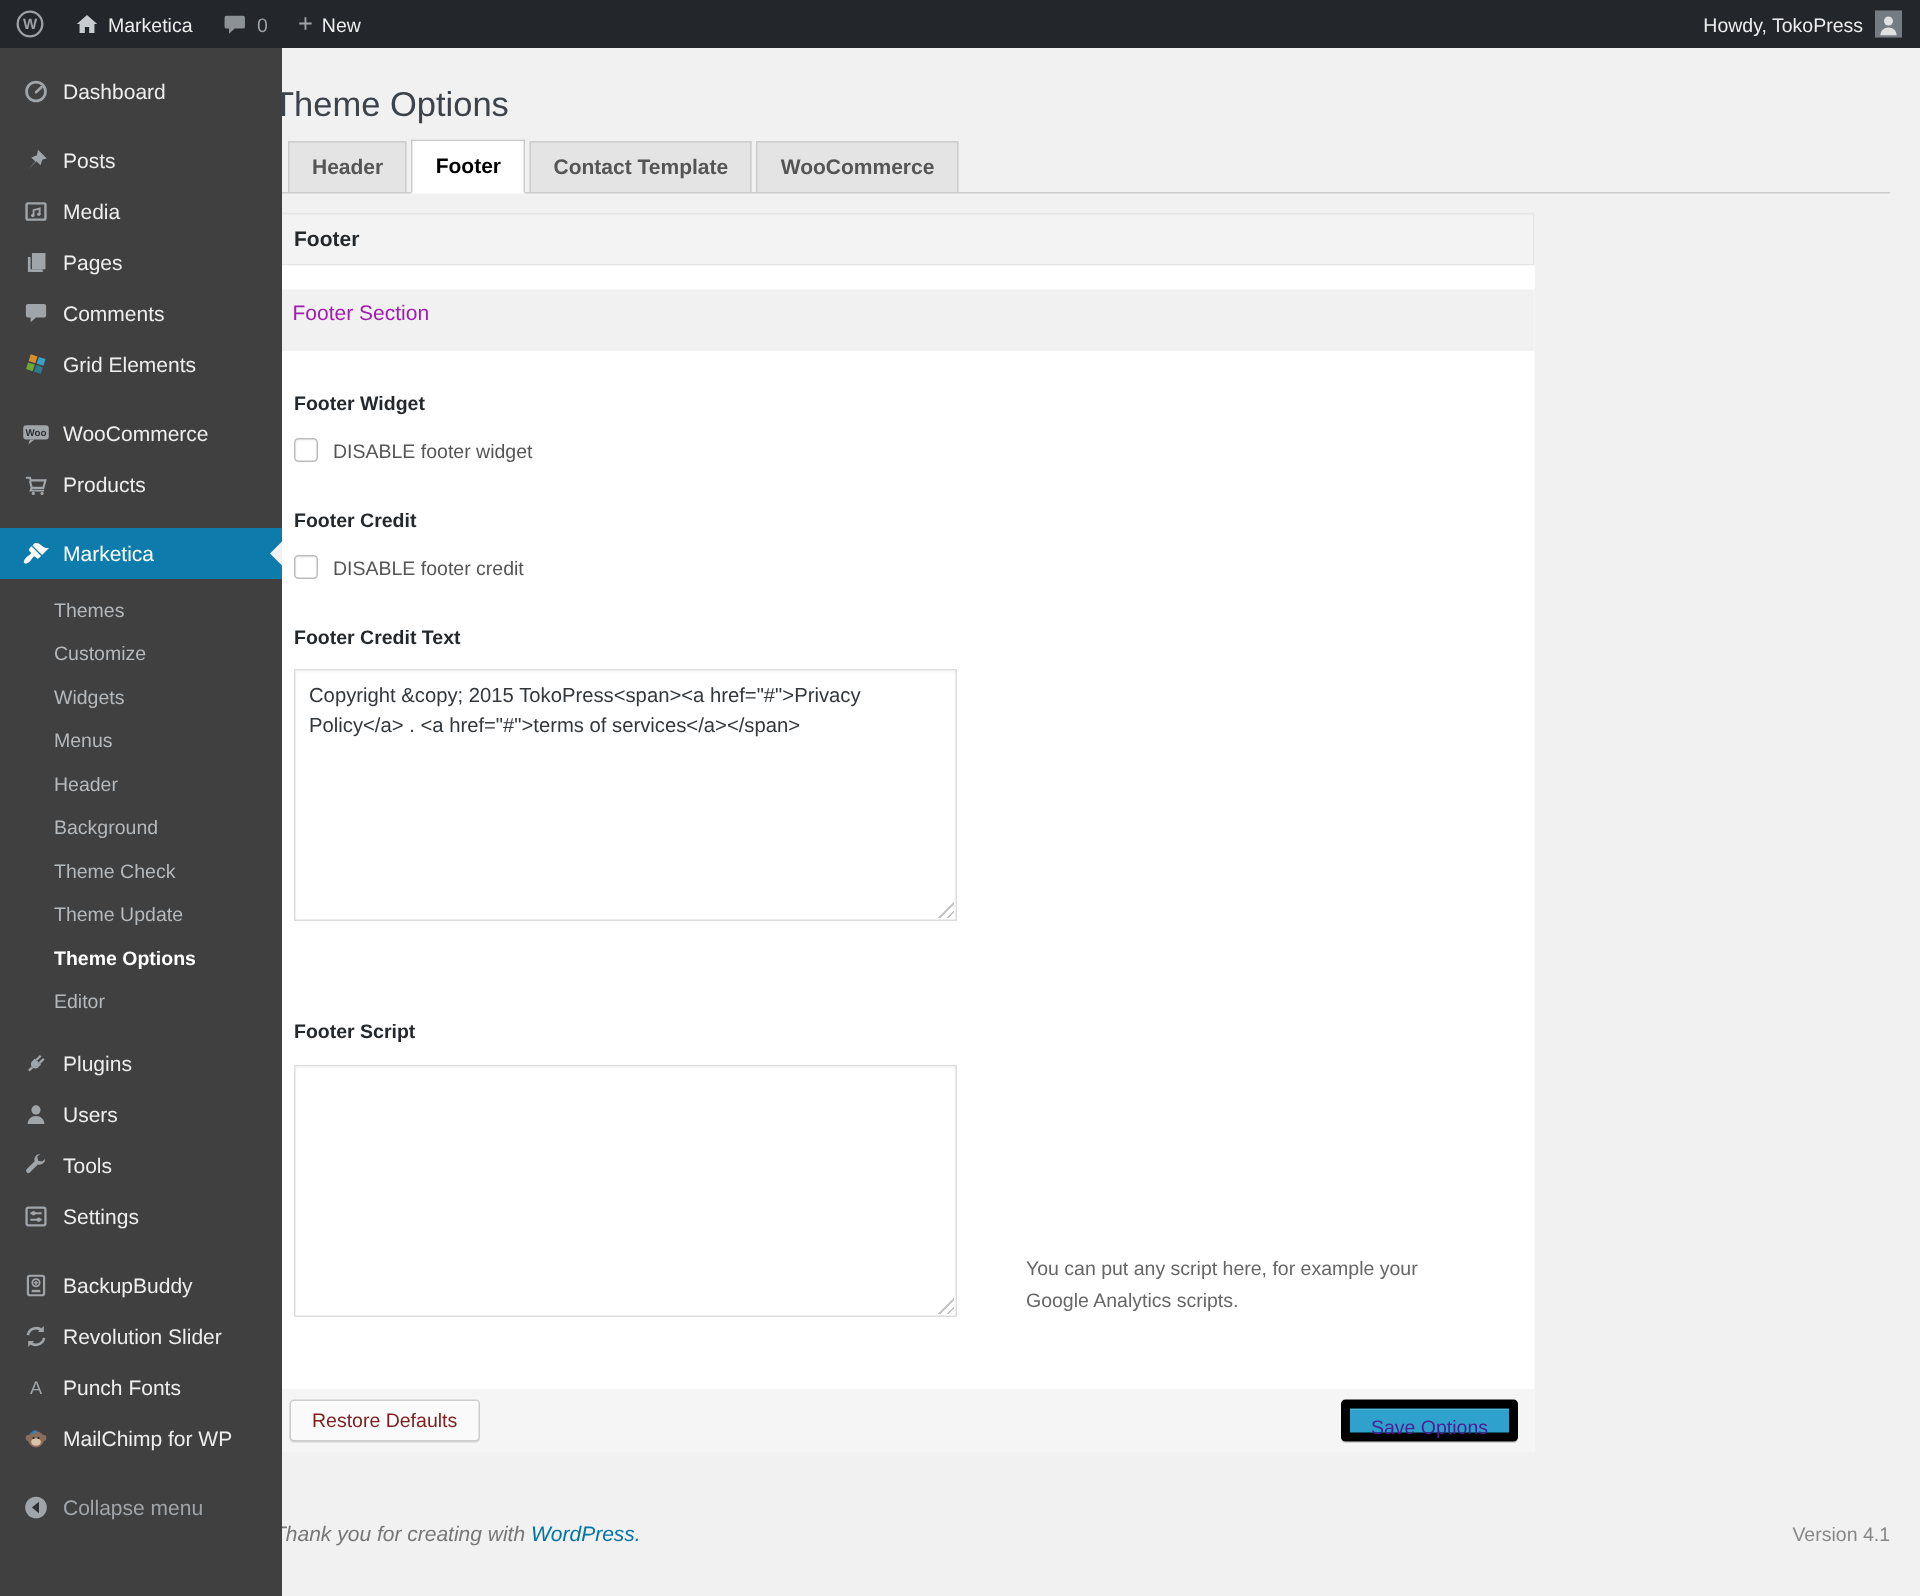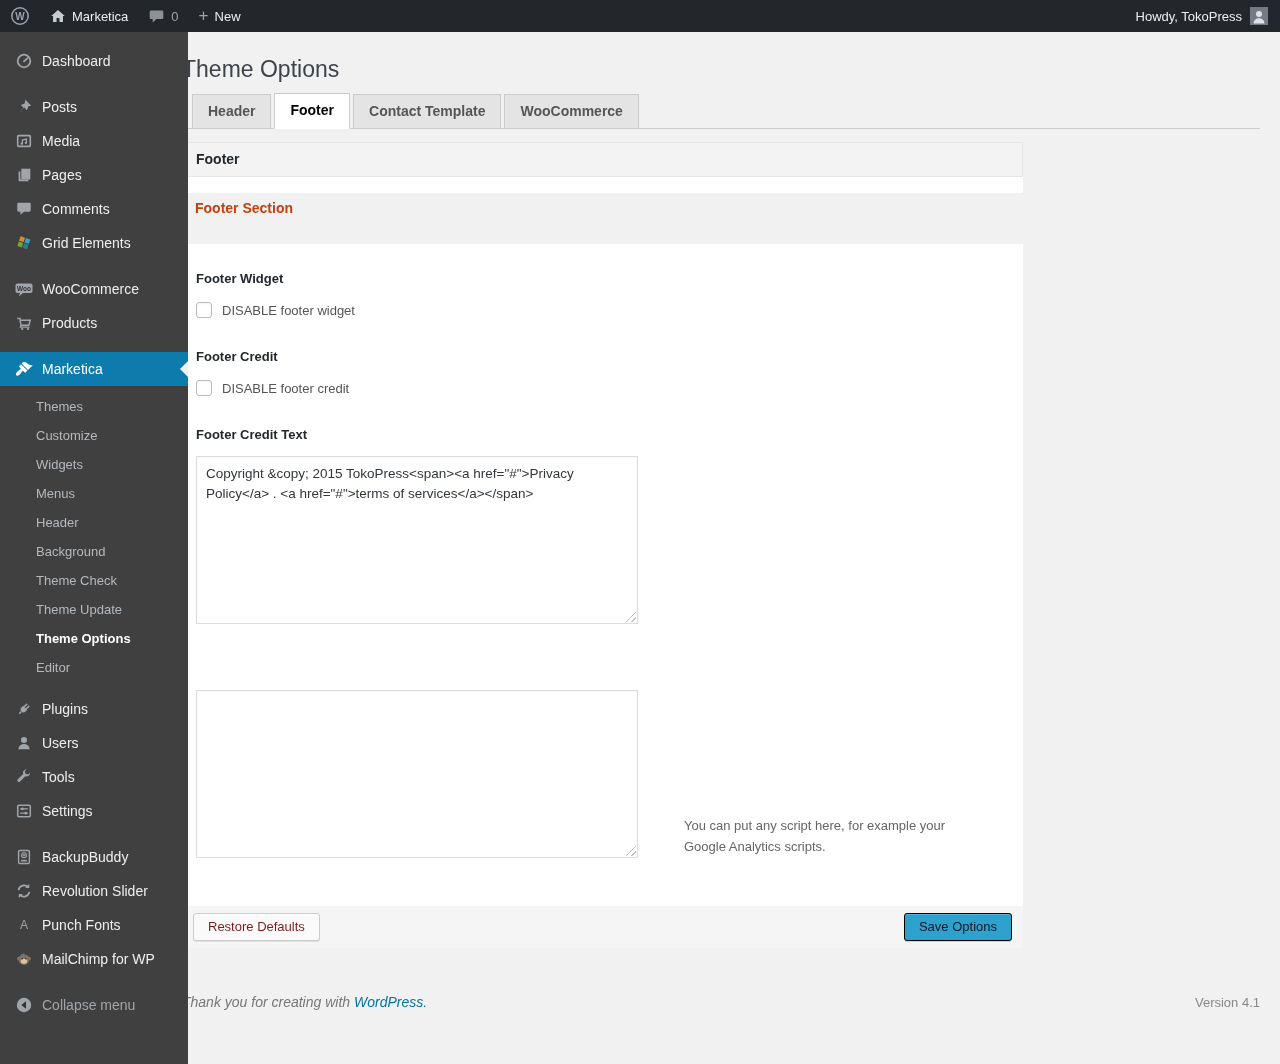--- a/index.html
+++ b/index.html
@@ -65,22 +65,22 @@
     border-bottom:1px solid #fff;
   }
   
   .panel { margin-top:13px; width:841px; background:#fff; }
   .box-title {
     background:#f3f3f3; border:1px solid #e5e5e5;
     padding:8px 13px; font-size:14px; font-weight:bold; color:#23282d; height:35px;
   }
   .panel-gap { height:16px; background:#fff; }
   .section-head {
-    background:#f1f1f1; padding:7px 13px; font-size:14px; font-weight:bold;
-    color:#c2410c; height:51px;
+    background:#f1f1f1; padding:7px 13px; font-size:14px; font-weight:normal;
+    color:#a21caf; height:41px;
   }
   .section-body { padding:27px 14px 40px 14px; }
   .section-body.scripts { padding:26px 14px 48px 14px; }
   .field-label { font-size:13px; font-weight:bold; color:#23282d; margin:0 0 16px 0; }
   .check-row { display:flex; align-items:center; gap:10px; margin:0 0 31px 0; cursor:pointer; }
   .check-row input[type=checkbox] {
     appearance:none; -webkit-appearance:none; width:16px; height:16px; margin:0;
     border:1px solid #bcbcbc; border-radius:3px; background:#fff; cursor:pointer;
     box-shadow:inset 0 1px 2px rgba(0,0,0,.05);
   }
@@ -106,21 +106,21 @@
   }
   .btn {
     font-family:"Liberation Sans", sans-serif; font-size:13px; line-height:16px;
     padding:5px 14px; border-radius:3px; cursor:pointer; height:28px;
   }
   .btn-secondary {
     background:#fafafa; border:1px solid #ccc; color:#7f1d1d;
     box-shadow:inset 0 1px 0 #fff, 0 1px 0 rgba(0,0,0,.08);
   }
   .btn-primary {
-    background:#2ea2cc; border:1px solid #000000; color:#0f172a;
+    background:#2ea2cc; border:6px solid #000000; color:#4c1d95;
     box-shadow:inset 0 1px 0 rgba(120,200,230,.5), 0 1px 0 rgba(0,0,0,.15);
   }
   
   .page-footer { display:flex; justify-content:space-between; align-items:baseline; margin:46px 0 0 0; padding-bottom:24px; }
   .thanks { font-style:italic; font-size:14px; color:#777; }
   .thanks a { color:#0074a2; text-decoration:none; font-style:italic; }
   .version { font-size:13px; color:#888; }
 </style>
 </head>
 <body>
@@ -398,20 +398,21 @@
       </label>
 
       <div class="field-label" style="margin-bottom:14px;">Footer Credit Text</div>
       <div class="ta-wrap">
         <textarea class="opt-ta" style="">Copyright &amp;copy; 2015 TokoPress&lt;span&gt;&lt;a href="#"&gt;Privacy Policy&lt;/a&gt; . &lt;a href="#"&gt;terms of services&lt;/a&gt;&lt;/span&gt;</textarea>
         <span class="grip"></span>
       </div>
     </div>
 
     <div class="section-body scripts">
+      <div class="field-label" style="margin-bottom:15px;">Footer Script</div>
       <div class="script-row">
         <div class="ta-wrap">
           <textarea class="opt-ta" style=""></textarea>
           <span class="grip"></span>
         </div>
         <p class="help-text">You can put any script here, for example your Google Analytics scripts.</p>
       </div>
     </div>
 
     <div class="action-bar">

